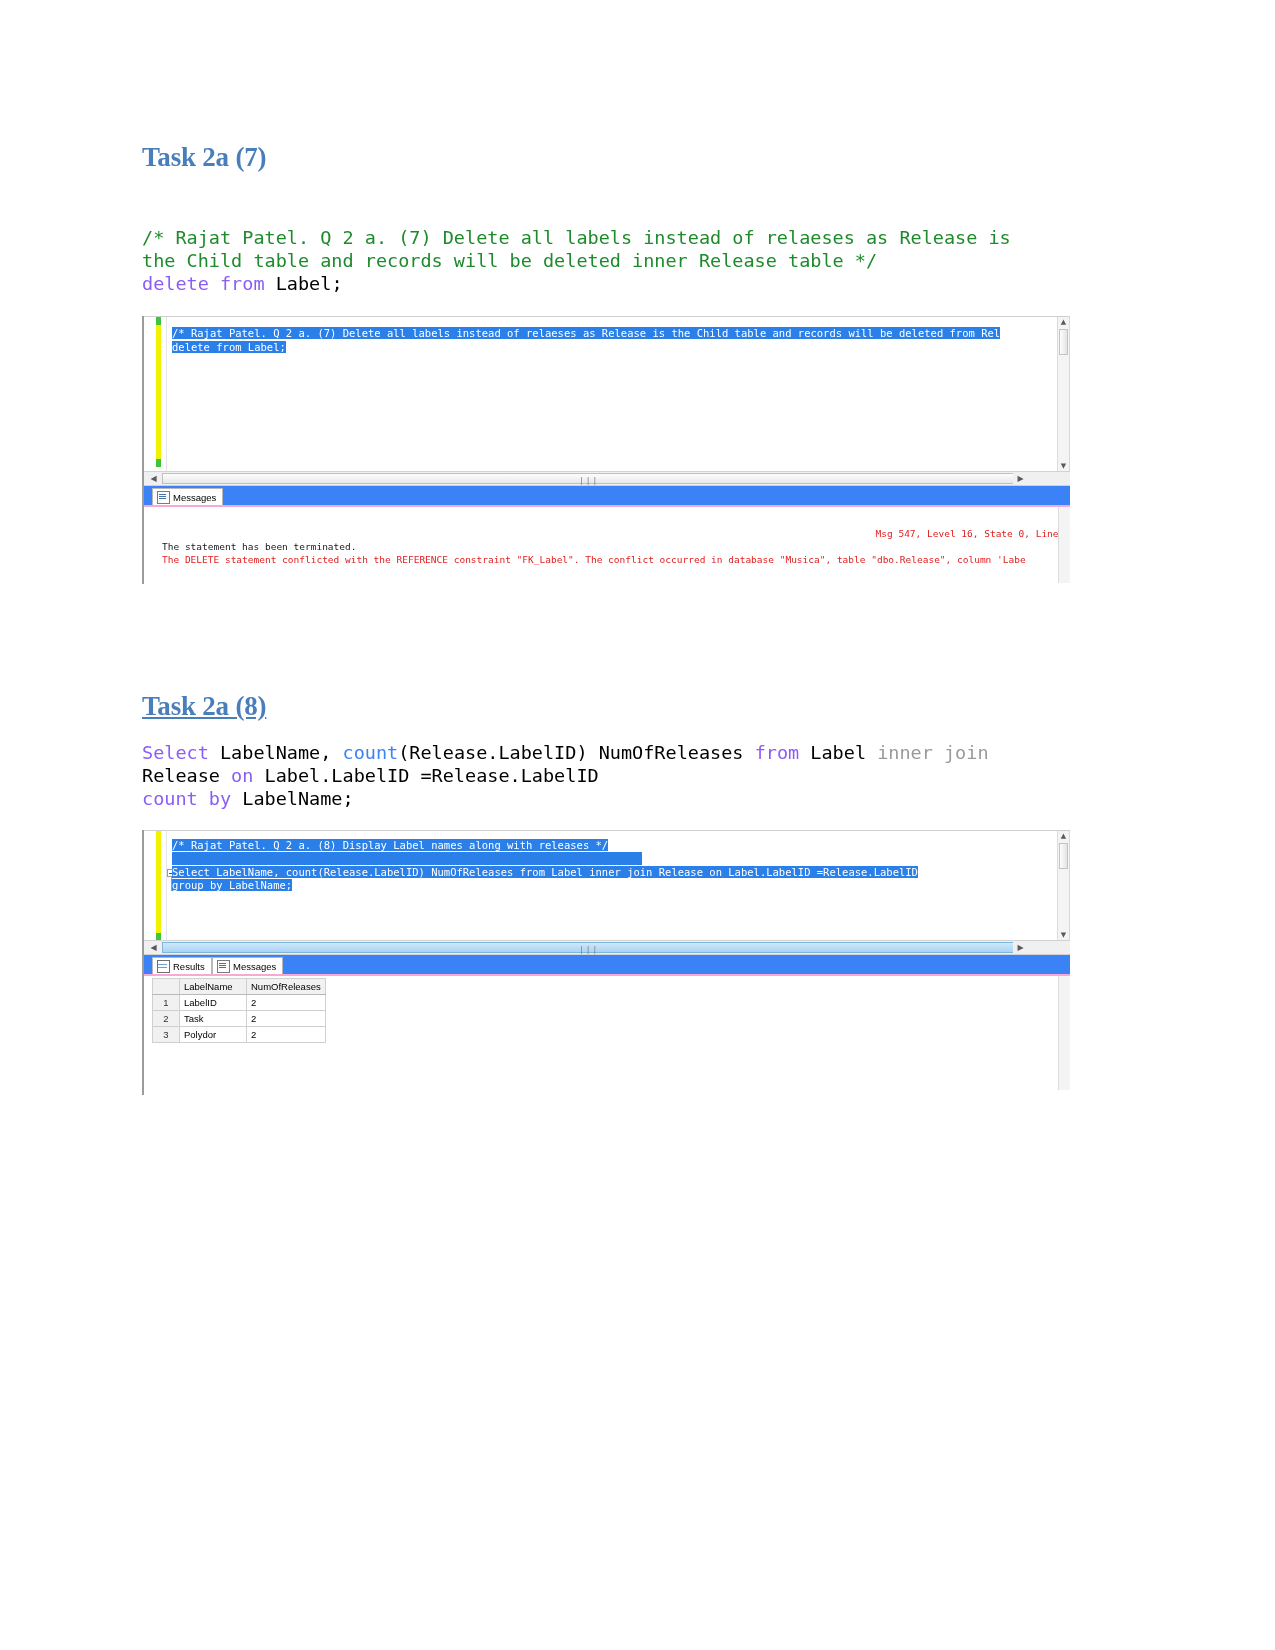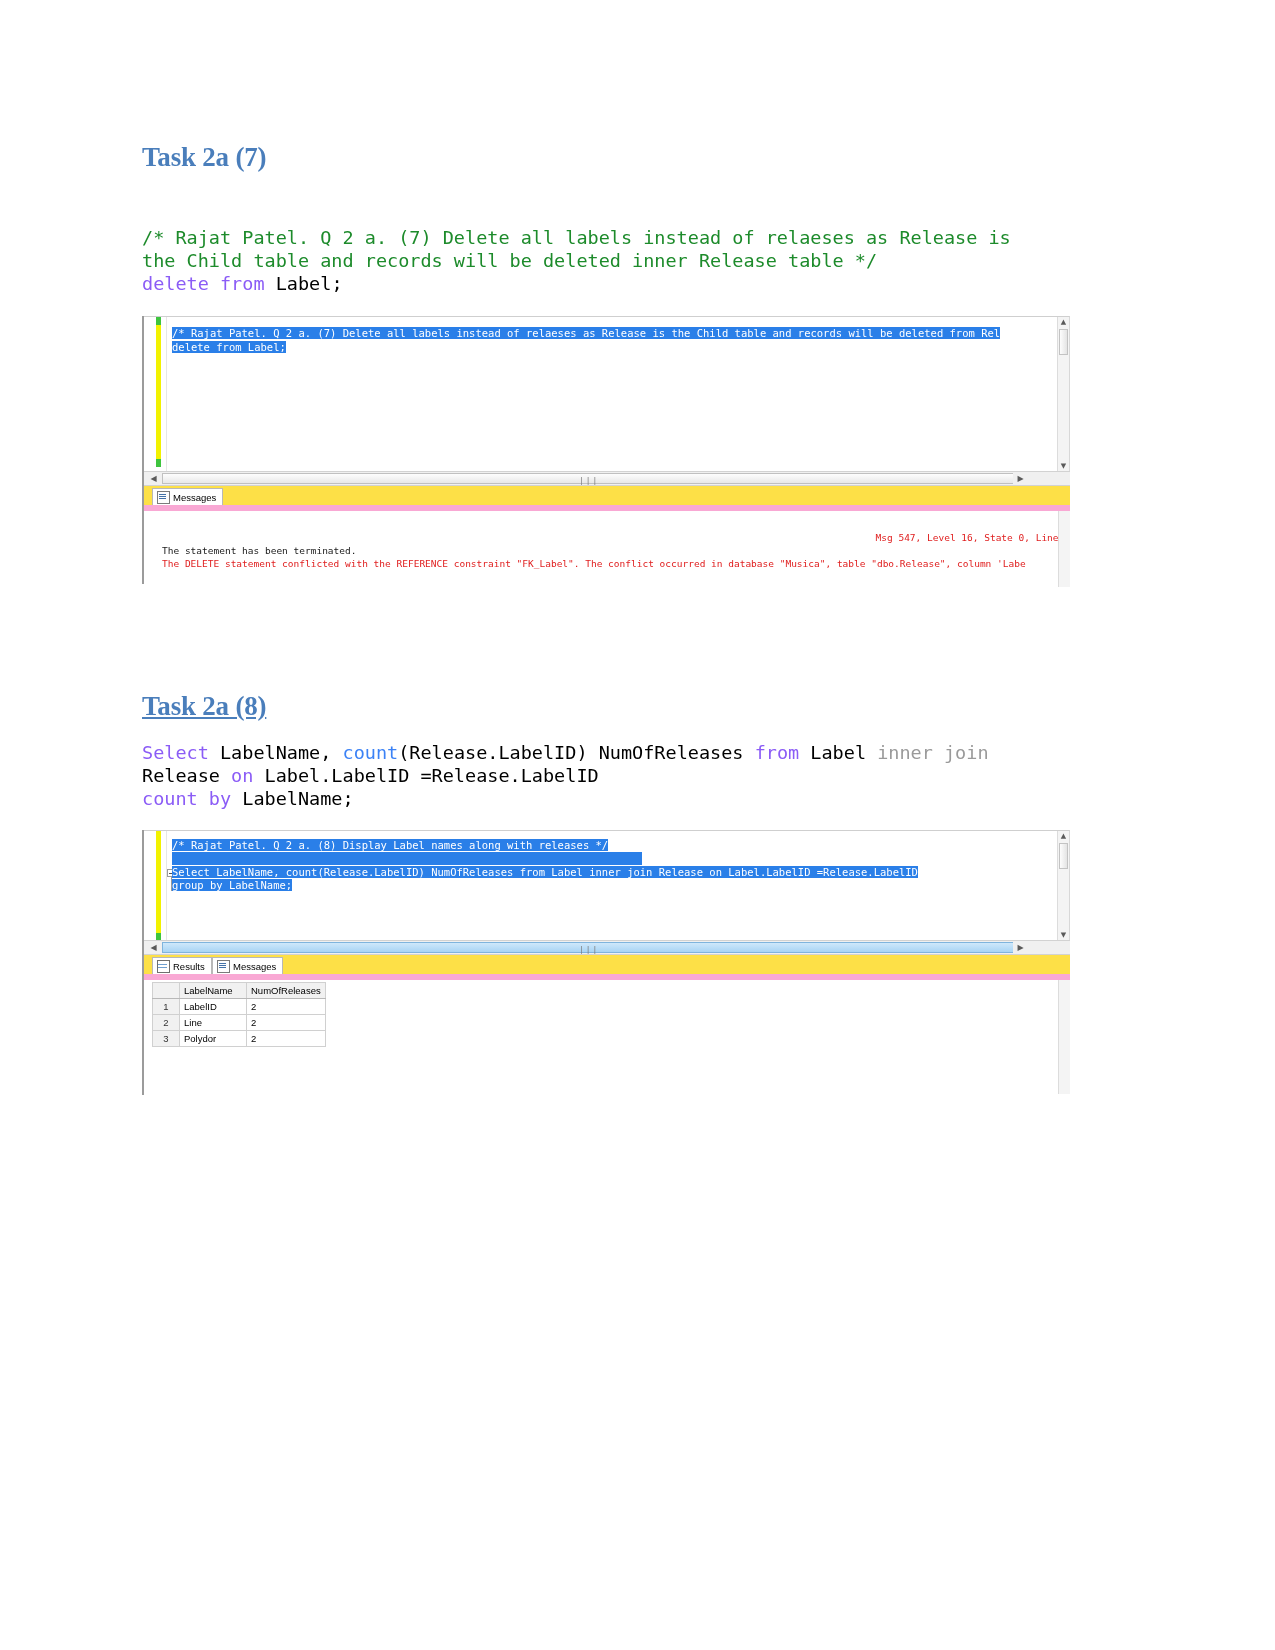--- a/index.html
+++ b/index.html
@@ -202,22 +202,22 @@
     color: #5a5a5a;
     font-family: "DejaVu Sans", sans-serif;
   }
   .vscroll .varrow.up { top: 0; }
   .vscroll .varrow.dn { bottom: 0; }
 
   
   .tabstrip {
     position: relative;
     height: 19px;
-    background: #fde047;
-    border-bottom: 6px solid #f9a8d4;
+    background: #3b82f6;
+    border-bottom: 2px solid #f9a8d4;
   }
   .tab {
     position: absolute;
     top: 2px;
     height: 17px;
     background: #ffffff;
     border: 1px solid #b8b8b8;
     border-bottom: none;
     box-sizing: border-box;
     display: flex;
@@ -427,21 +427,21 @@
           </tr>
         </thead>
         <tbody>
           <tr>
             <td class="rownum">1</td>
             <td class="selcell">LabelID</td>
             <td>2</td>
           </tr>
           <tr>
             <td class="rownum">2</td>
-            <td>Line</td>
+            <td>Task</td>
             <td>2</td>
           </tr>
           <tr>
             <td class="rownum">3</td>
             <td>Polydor</td>
             <td>2</td>
           </tr>
         </tbody>
       </table>
       <div class="vscroll" style="height:114px;"></div>

